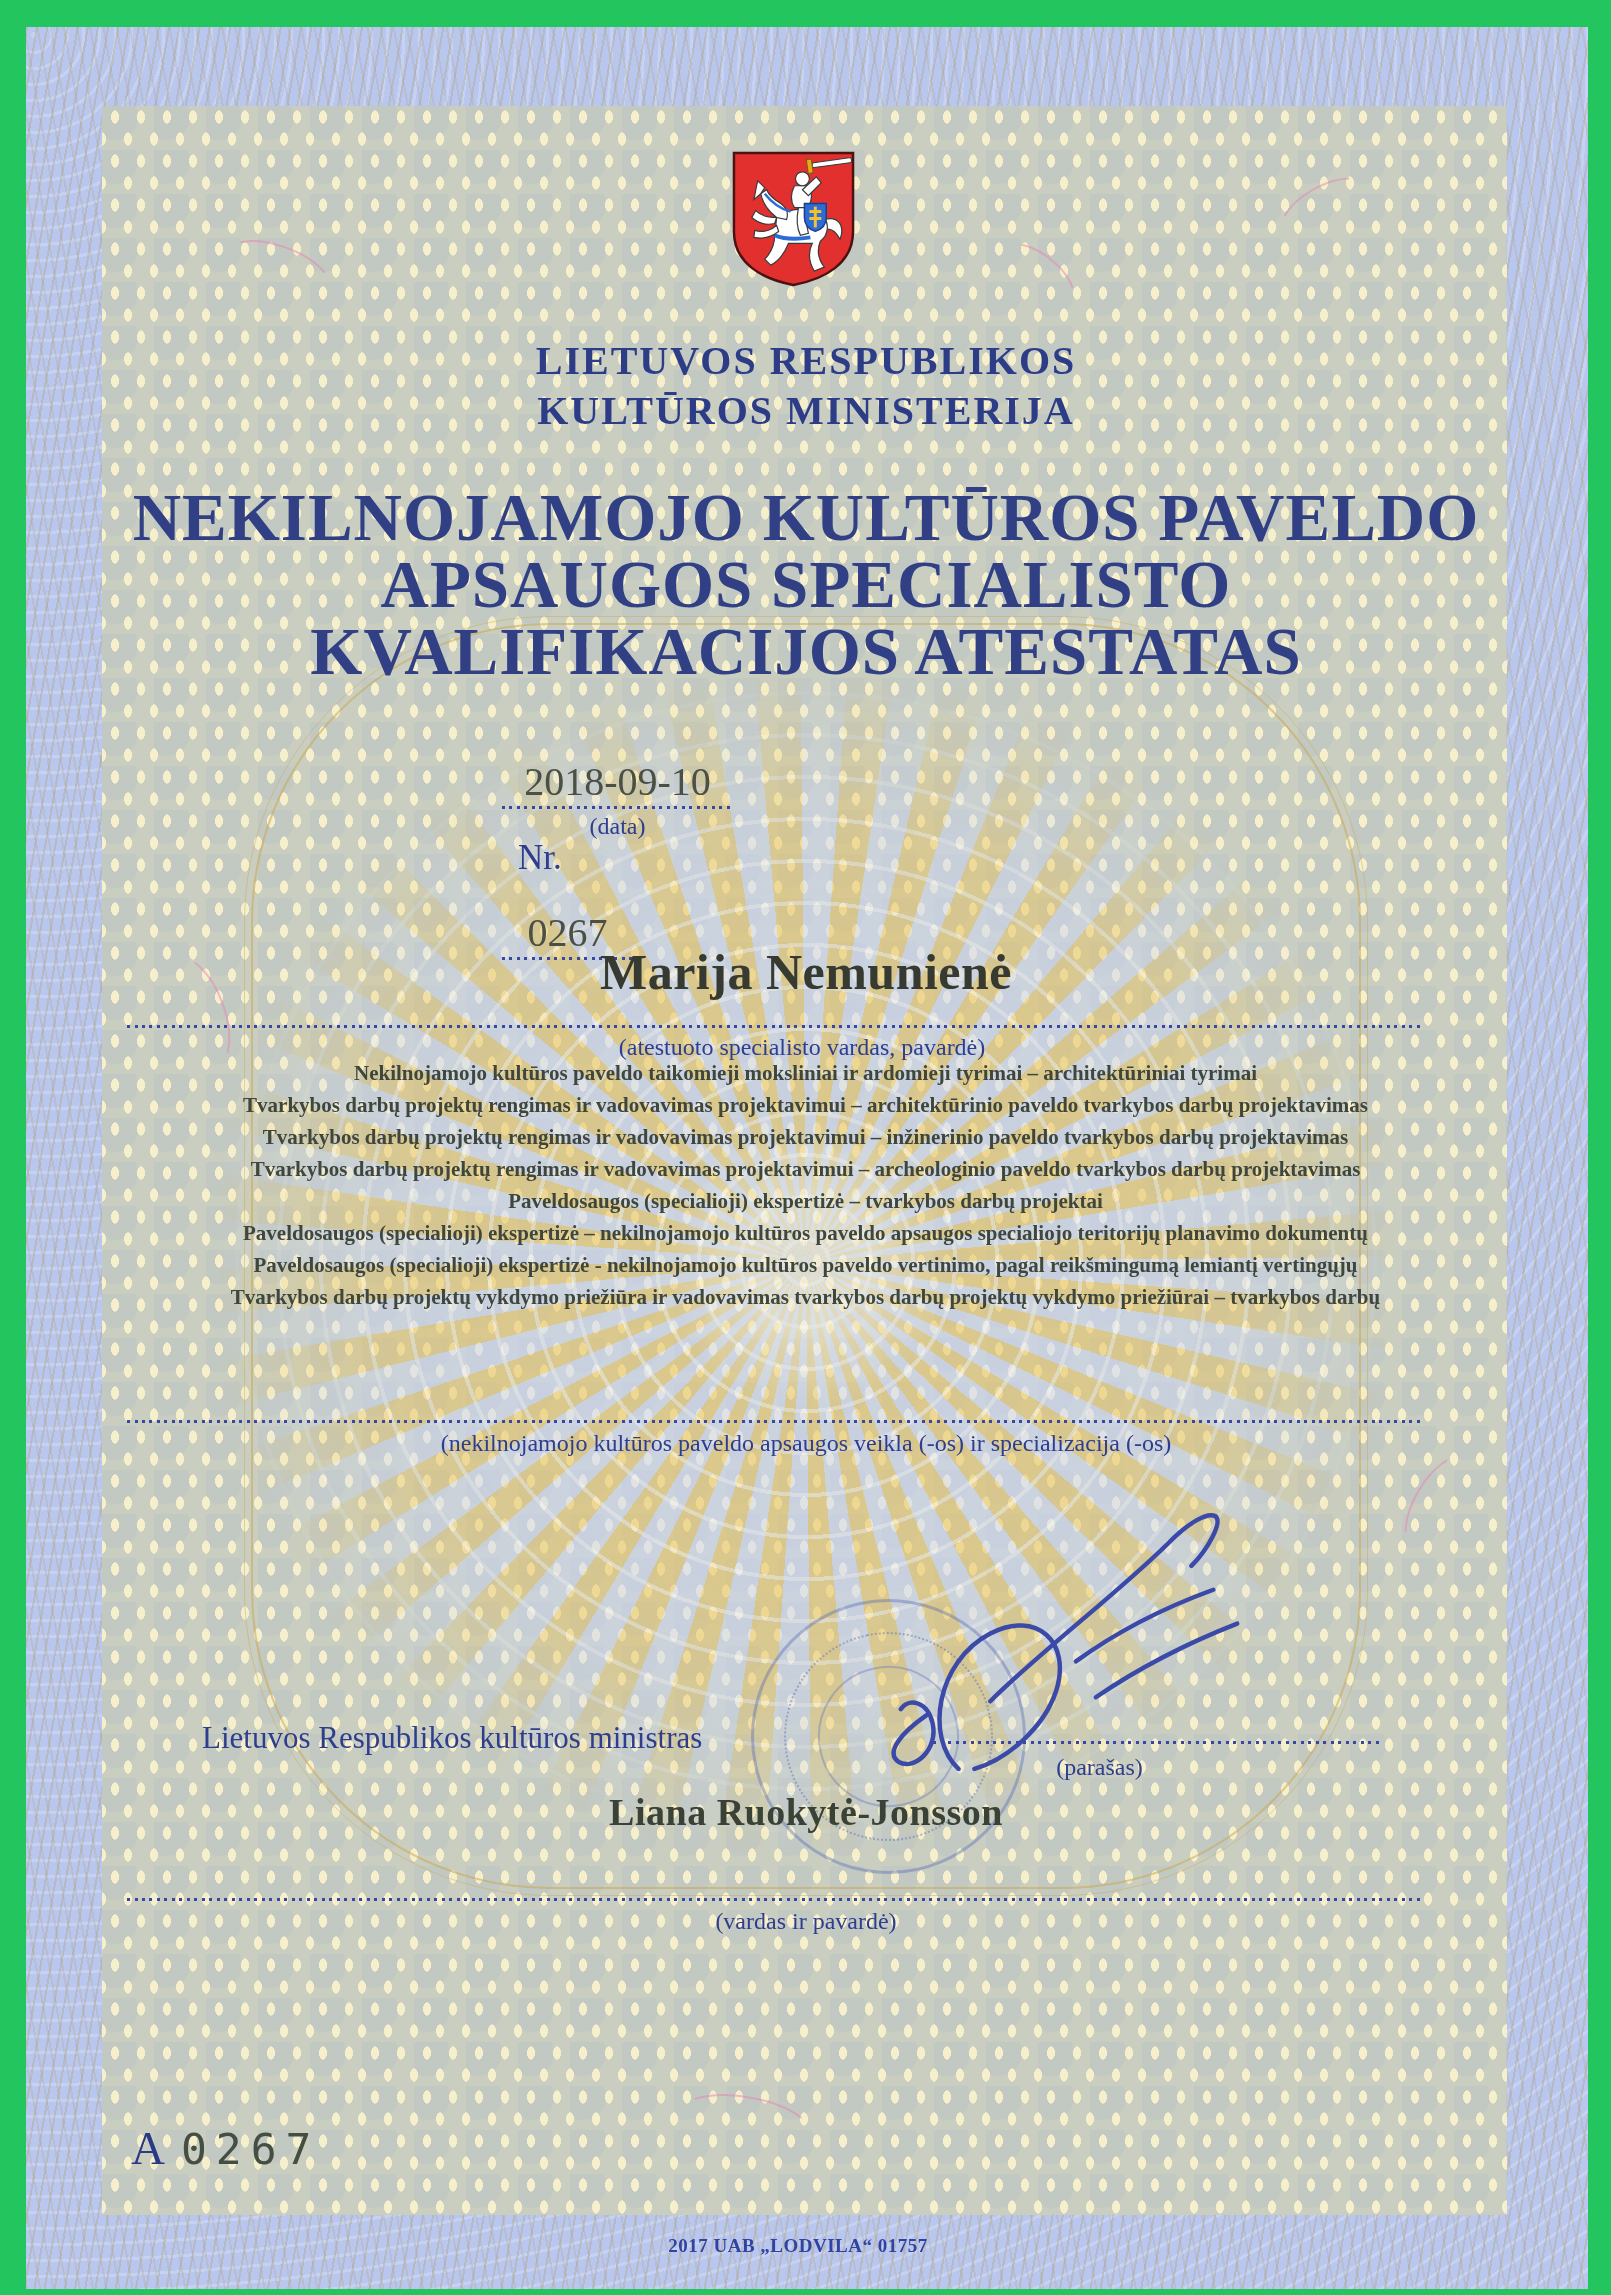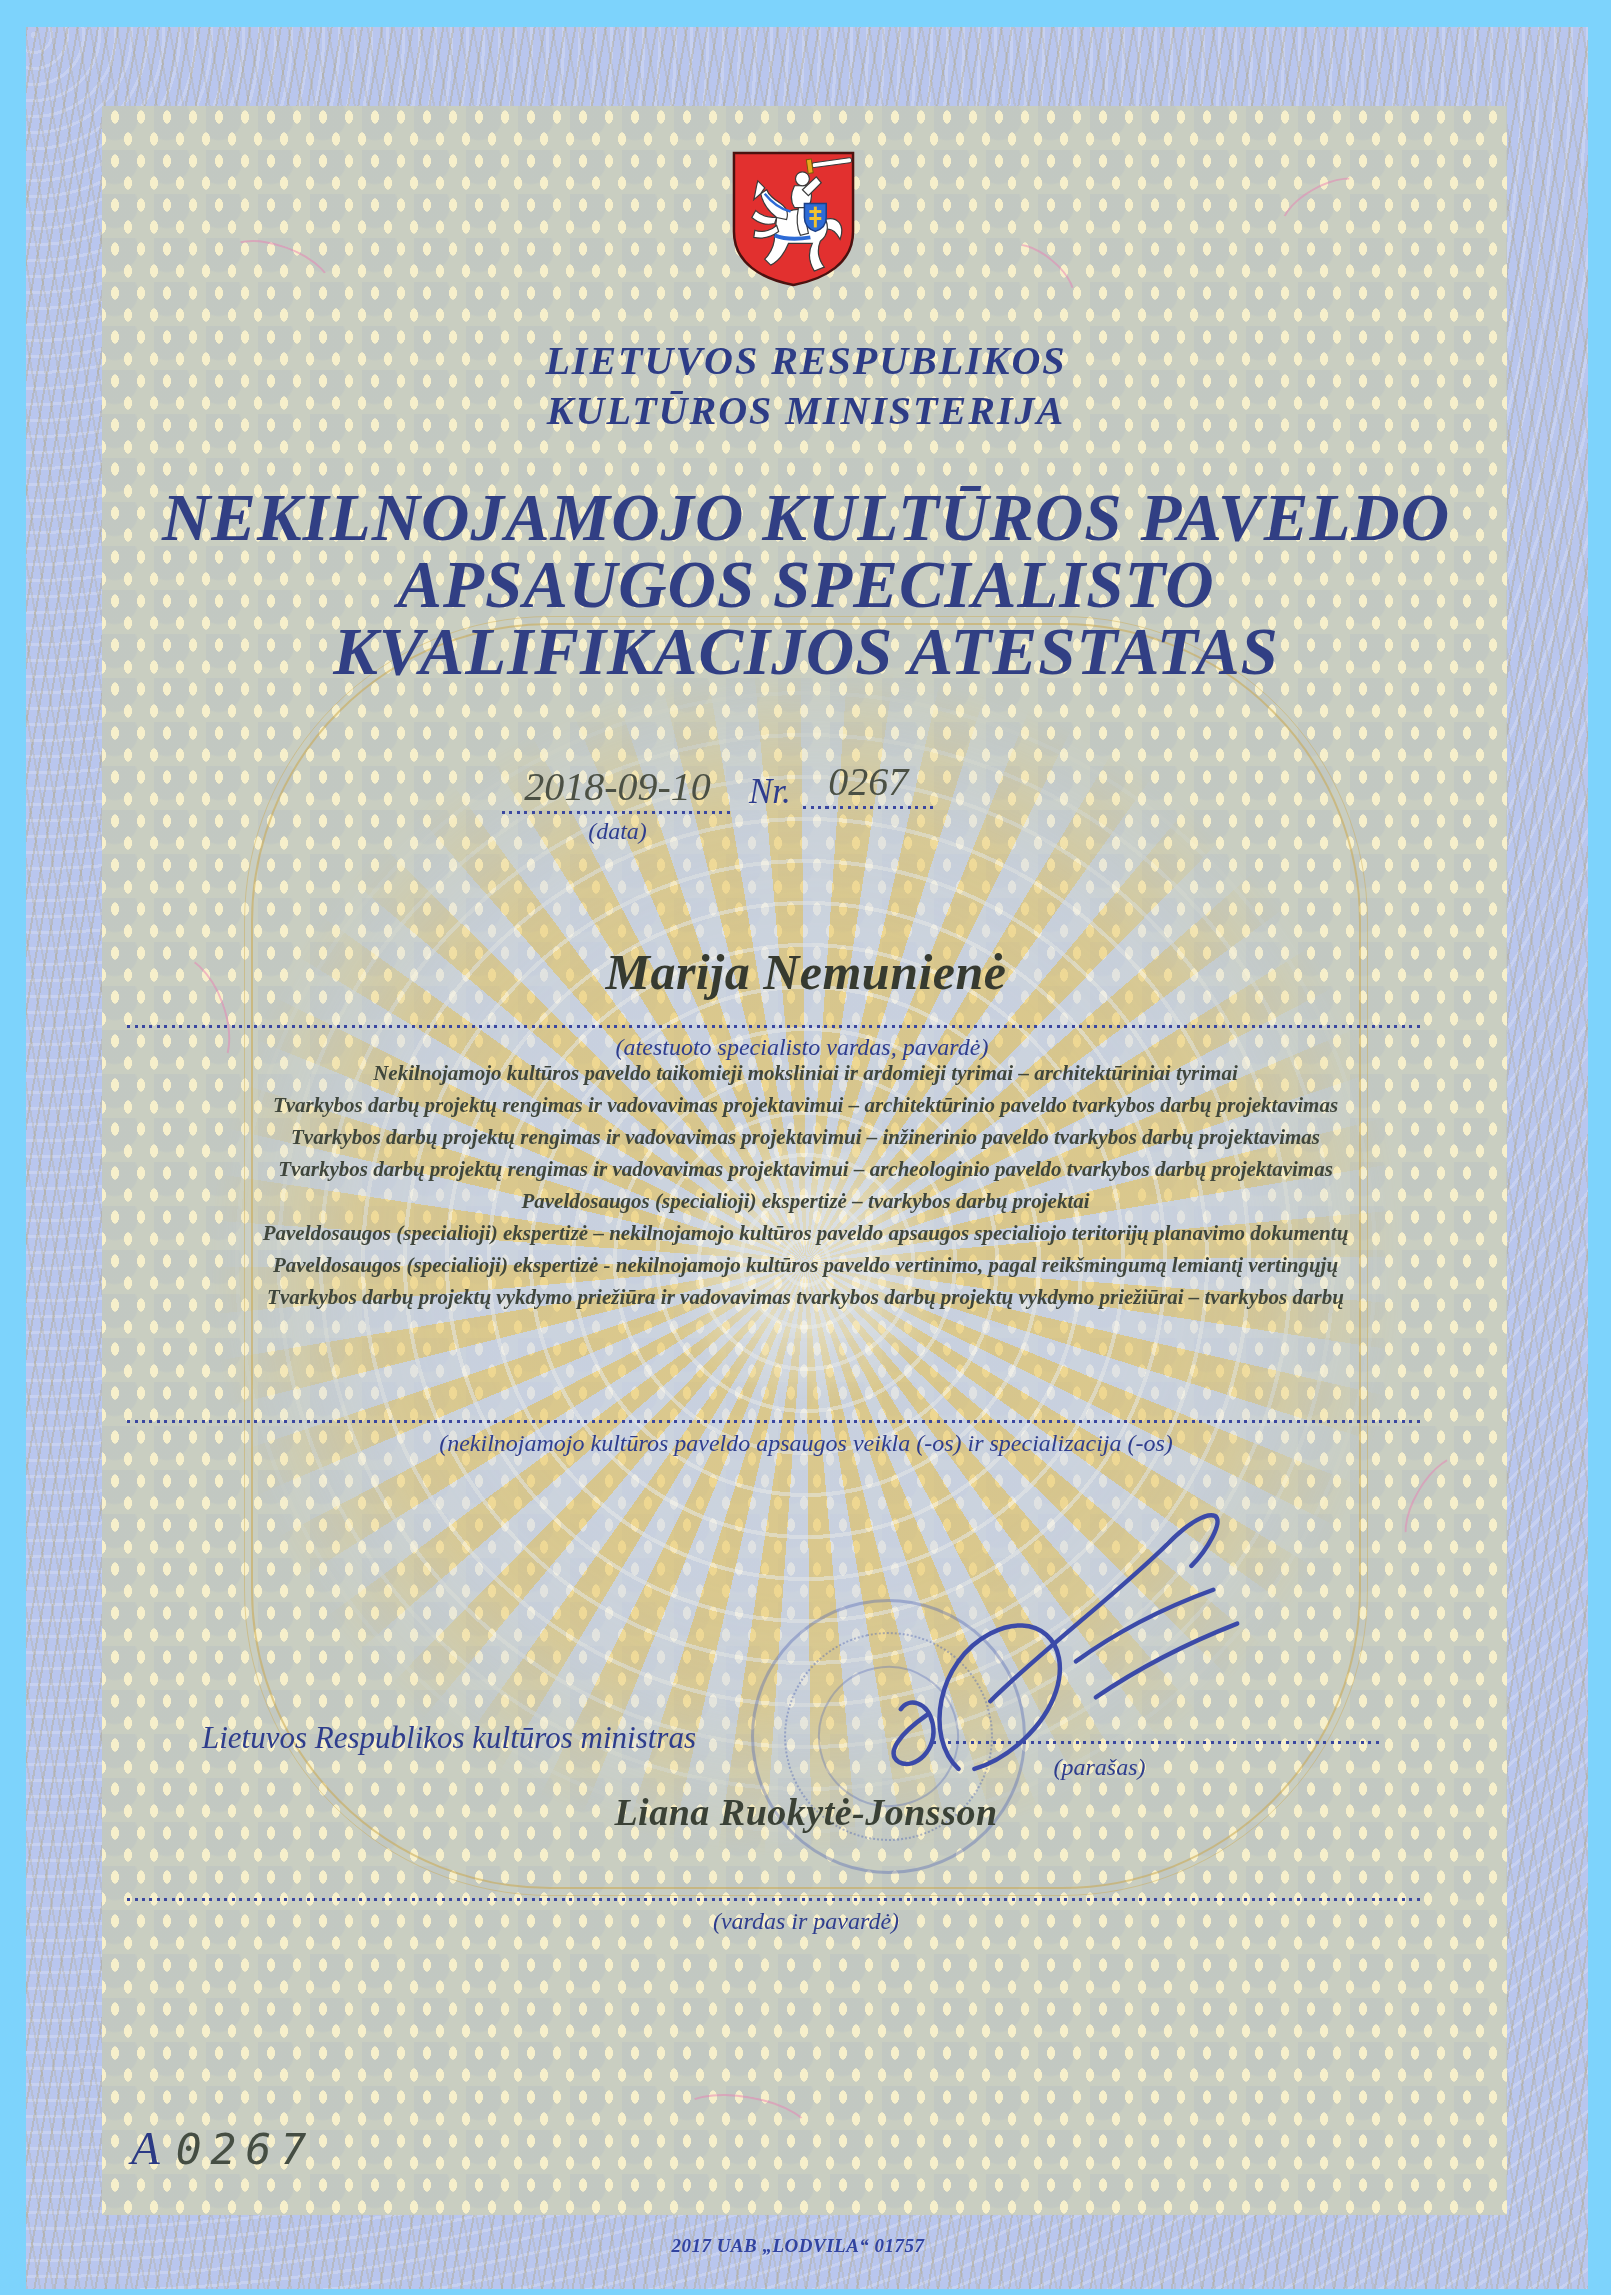--- a/index.html
+++ b/index.html
@@ -1,17 +1,17 @@
 <!DOCTYPE html>
 <html><head>
 <meta charset="utf-8">
 <style>
   html,body{margin:0;padding:0;background:#9aa0a8;}
-  .paper{position:relative;width:1612px;height:2295px;margin:0 auto;background:#7dd3fc;
-         font-family:"Liberation Serif","DejaVu Serif",serif;overflow:hidden;font-style:italic;}
+  .paper{position:relative;width:1612px;height:2295px;margin:0 auto;background:#22c55e;
+         font-family:"Liberation Serif","DejaVu Serif",serif;overflow:hidden;}
 
   
   .frame{position:absolute;left:26px;top:27px;right:24px;bottom:6px;
     background-color:#b9c6ee;
     background-image:
       repeating-linear-gradient(100deg, rgba(172,156,102,.30) 0 2px, rgba(0,0,0,0) 2px 10px),
       repeating-linear-gradient(80deg,  rgba(172,156,102,.20) 0 2px, rgba(0,0,0,0) 2px 13px),
       repeating-radial-gradient(circle at 8px 8px, rgba(255,255,255,.20) 0 3px, rgba(255,255,255,0) 3px 16px);}
 
   
@@ -58,21 +58,21 @@
   .coa{left:729px;top:148px;width:129px;height:141px;}
 
   .ministry{left:0;right:0;top:336px;text-align:center;font-weight:bold;font-size:40px;line-height:50px;
     color:#2d3c86;letter-spacing:2px;white-space:nowrap;}
   .doc-title{left:0;right:0;top:484px;text-align:center;font-weight:bold;font-size:67px;line-height:67px;
     color:#313f84;letter-spacing:1px;white-space:nowrap;}
 
   .dotline{height:3px;background-image:repeating-linear-gradient(90deg,#3a47a0 0 3px, rgba(0,0,0,0) 3px 7.5px);}
   .caption{font-size:24px;color:#2e3d8e;white-space:nowrap;}
 
-  .issue-row{left:502px;top:760px;display:flex;align-items:flex-end;}
+  .issue-row{left:502px;top:760px;display:flex;flex-direction:column;}
   .date-col{width:231px;text-align:center;}
   .issue-value{font-size:40px;line-height:44px;color:#4b5044;}
   .date-col .dotline{margin-top:2px;}
   .date-col .caption{margin-top:4px;}
   .nr-label{font-size:35px;line-height:1;color:#2e3d8e;margin:0 12px 36px 16px;}
   .nr-col{width:131px;margin-bottom:36px;text-align:center;}
   .nr-col .dotline{margin-top:2px;}
 
   .holder-name{left:0;right:0;top:943px;text-align:center;font-weight:bold;font-size:50px;
     color:#363a30;letter-spacing:0.5px;}

